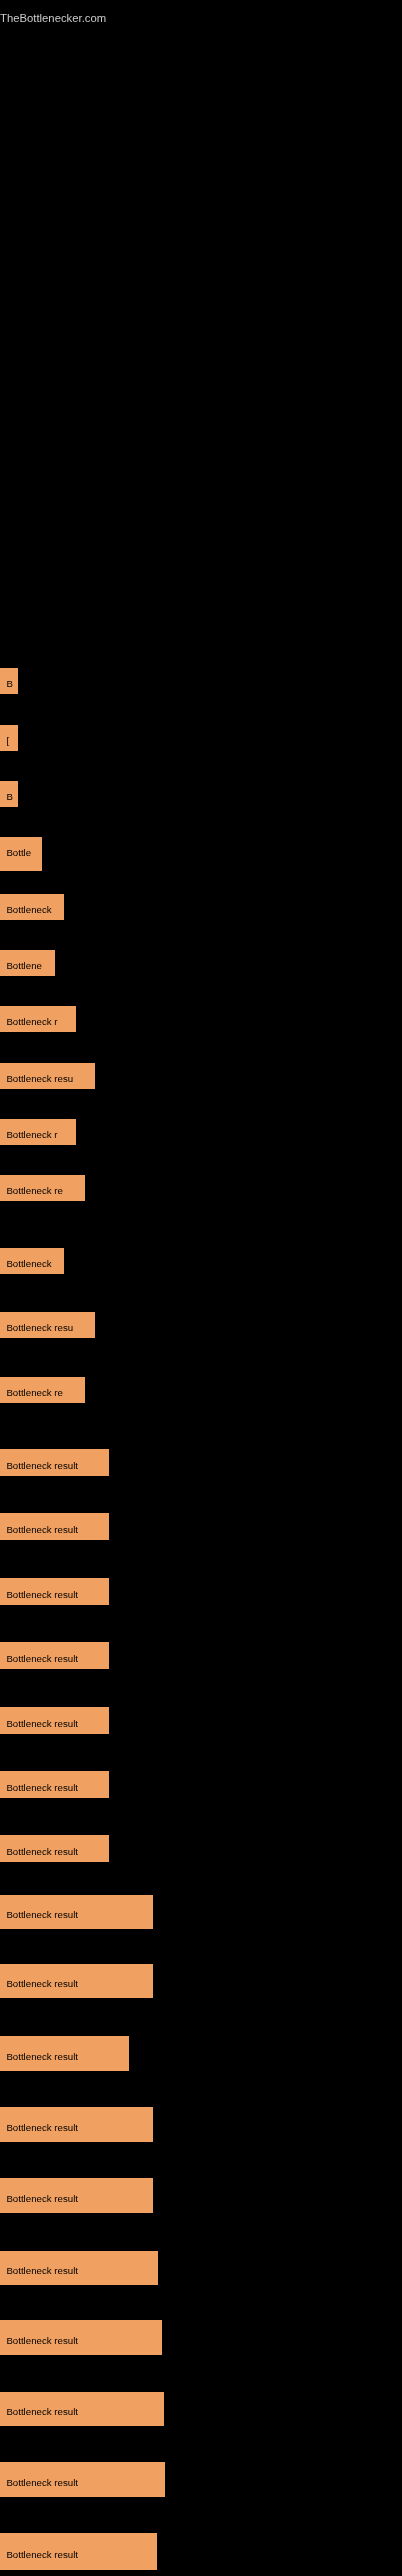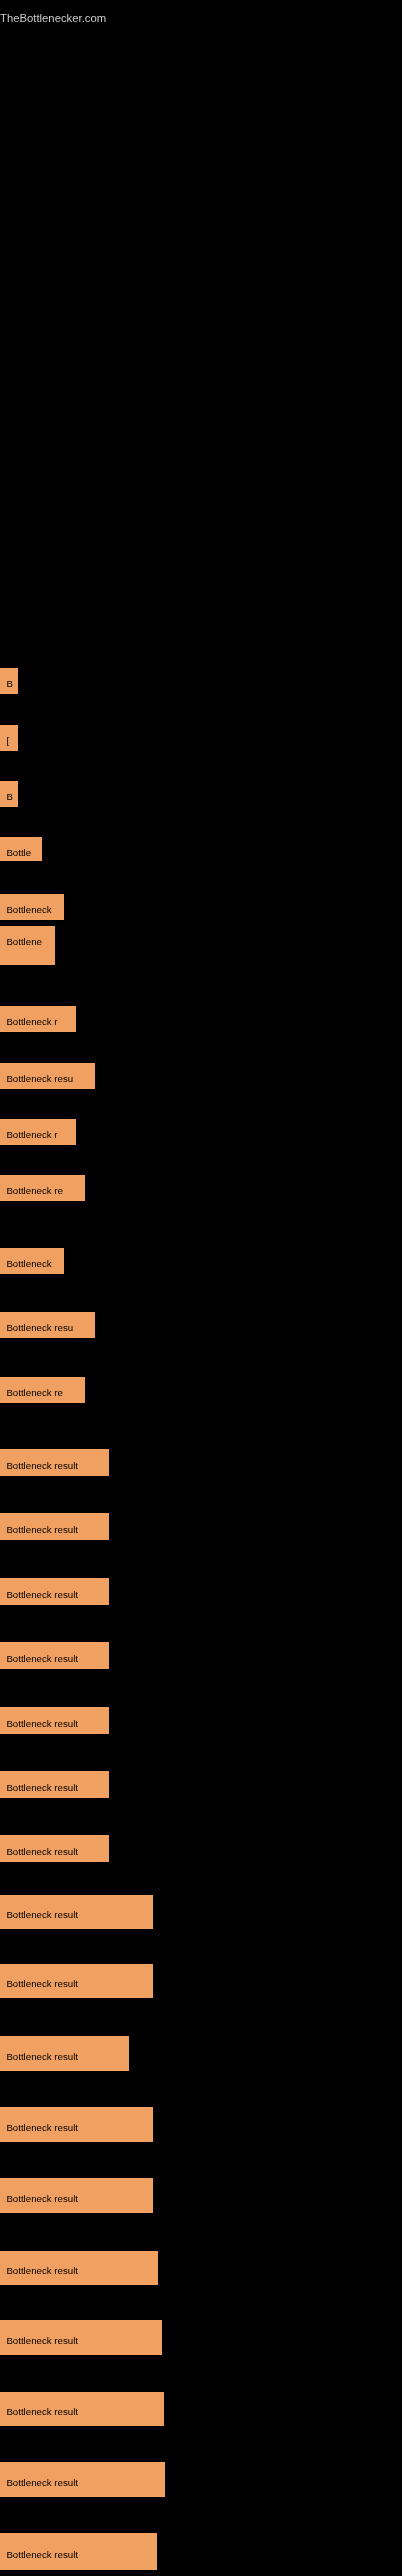--- a/index.html
+++ b/index.html
@@ -37,23 +37,23 @@
     }
   </style>
 </head>
 <body>
 
 <div class="site-title">TheBottlenecker.com</div>
 
 <div class="bottleneck-item" style="top: 668px; width: 17.7px; height: 26px; line-height: 26px;">B</div>
 <div class="bottleneck-item" style="top: 725px; width: 17.7px; height: 26px; line-height: 26px;">[</div>
 <div class="bottleneck-item" style="top: 781px; width: 17.7px; height: 26px; line-height: 26px;">B</div>
-<div class="bottleneck-item" style="top: 837px; width: 42px; height: 24px; line-height: 26px;">Bottle</div>
+<div class="bottleneck-item" style="top: 837px; width: 42px; height: 34px; line-height: 26px;">Bottle</div>
 <div class="bottleneck-item" style="top: 894px; width: 64px; height: 26px; line-height: 26px;">Bottleneck</div>
-<div class="bottleneck-item" style="top: 926px; width: 55px; height: 39px; line-height: 26px;">Bottlene</div>
+<div class="bottleneck-item" style="top: 950px; width: 55px; height: 26px; line-height: 26px;">Bottlene</div>
 <div class="bottleneck-item" style="top: 1006px; width: 76px; height: 26px; line-height: 26px;">Bottleneck r</div>
 <div class="bottleneck-item" style="top: 1063px; width: 95px; height: 26px; line-height: 26px;">Bottleneck resu</div>
 <div class="bottleneck-item" style="top: 1119px; width: 76px; height: 26px; line-height: 26px;">Bottleneck r</div>
 <div class="bottleneck-item" style="top: 1175px; width: 85px; height: 26px; line-height: 26px;">Bottleneck re</div>
 <div class="bottleneck-item" style="top: 1248px; width: 64px; height: 26px; line-height: 26px;">Bottleneck</div>
 <div class="bottleneck-item" style="top: 1312px; width: 95px; height: 26px; line-height: 26px;">Bottleneck resu</div>
 <div class="bottleneck-item" style="top: 1377px; width: 85px; height: 26px; line-height: 26px;">Bottleneck re</div>
 <div class="bottleneck-item" style="top: 1449px; width: 109px; height: 27px; line-height: 27px;">Bottleneck result</div>
 <div class="bottleneck-item" style="top: 1513px; width: 109px; height: 27px; line-height: 27px;">Bottleneck result</div>
 <div class="bottleneck-item" style="top: 1578px; width: 109px; height: 27px; line-height: 27px;">Bottleneck result</div>

